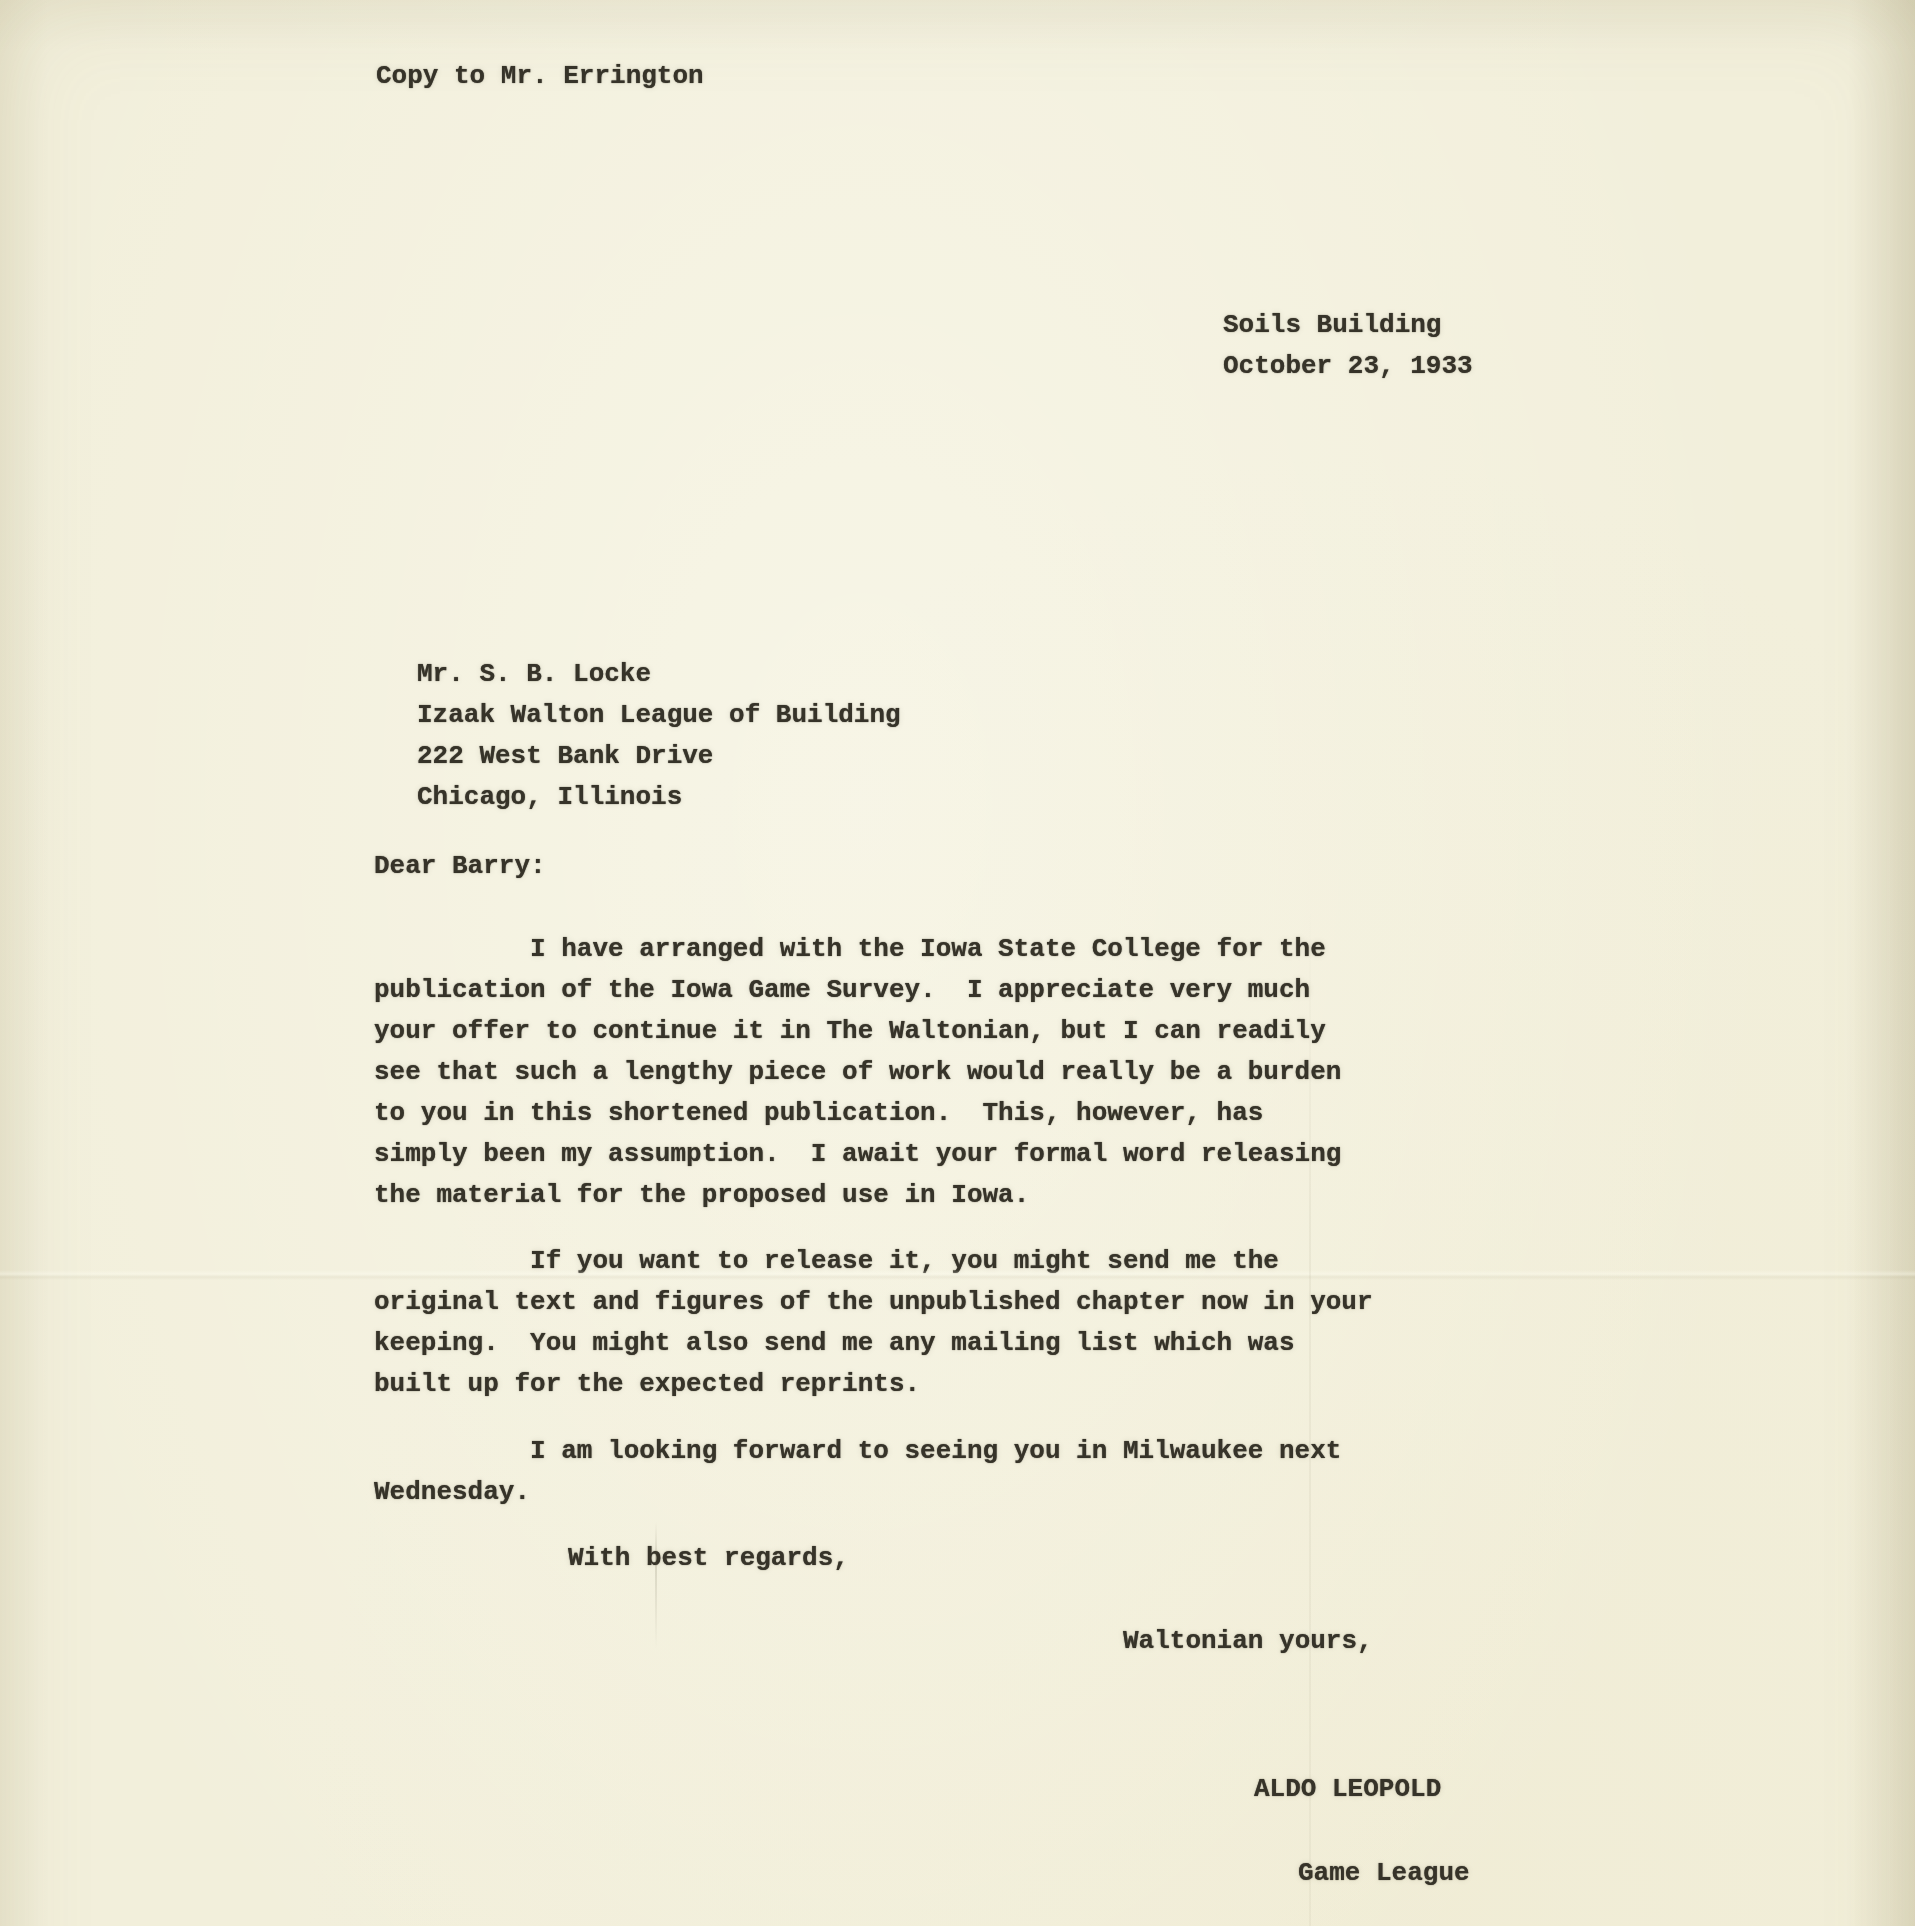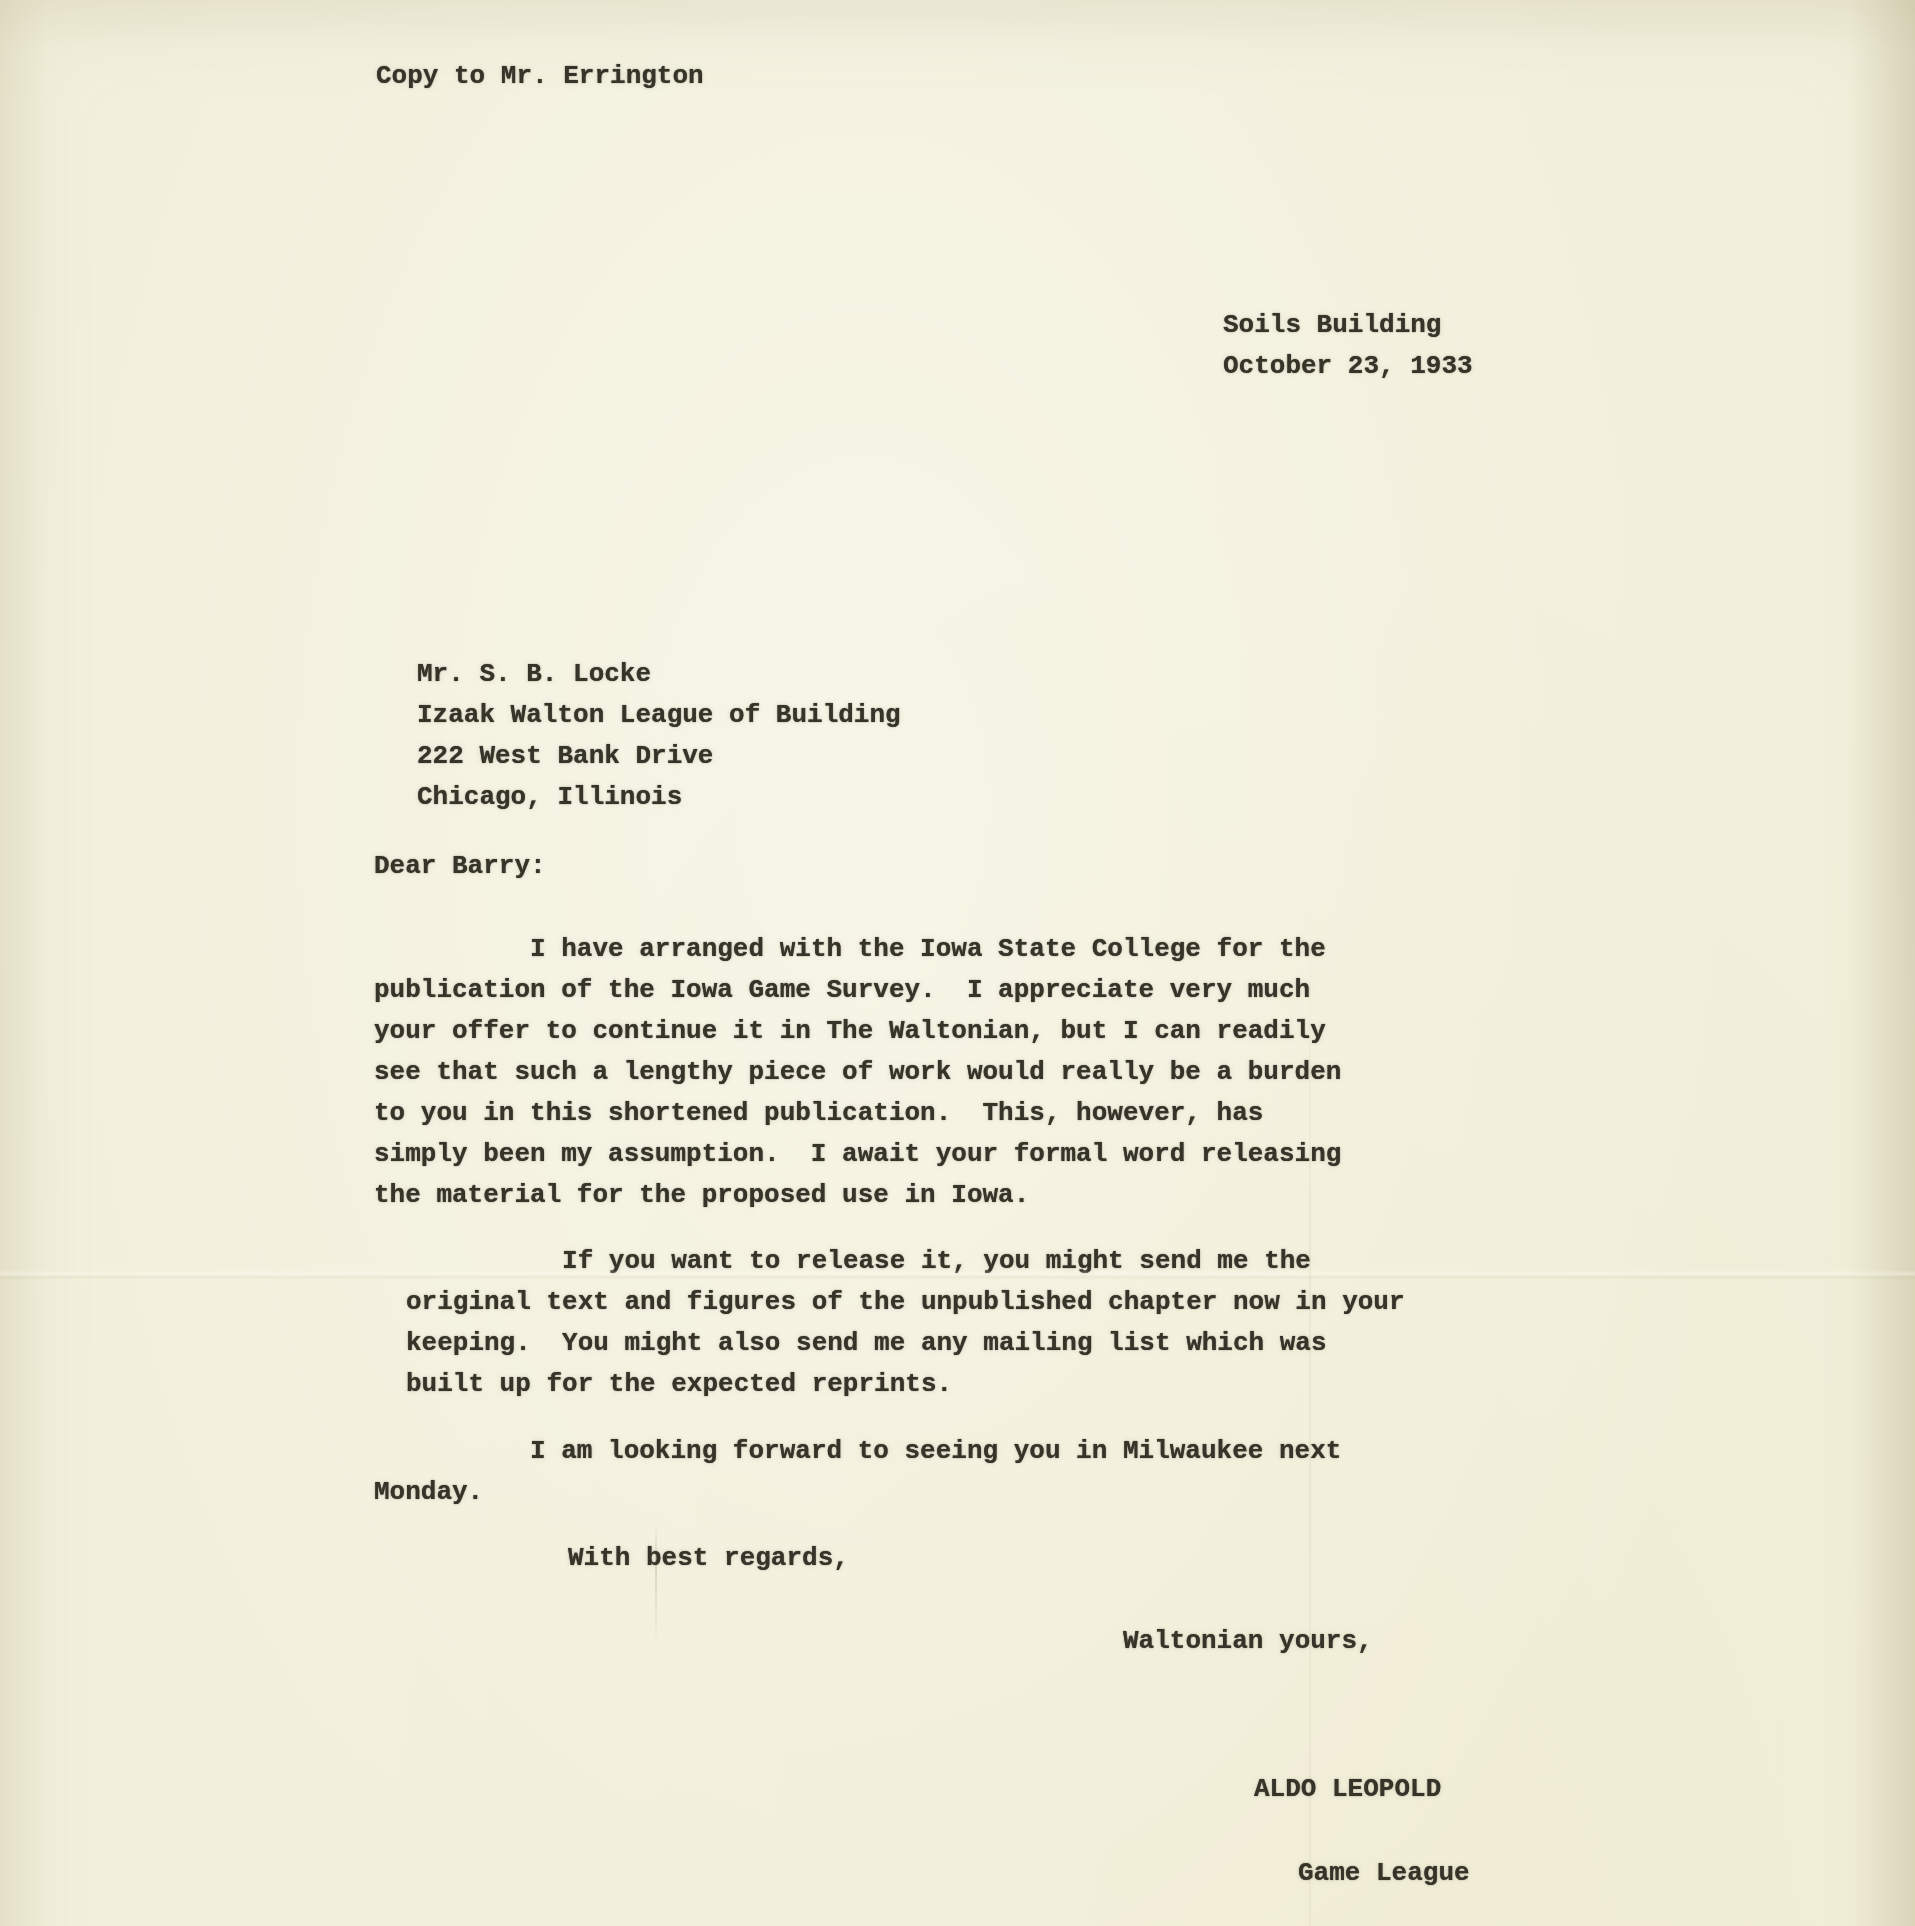--- a/index.html
+++ b/index.html
@@ -37,21 +37,21 @@
       0 0 6.2px rgba(52,48,38,0.10);
   }
 
   .block { position: absolute; }
 
   .pos-copy      { left: 376px;  top: 56px;  }
   .pos-heading   { left: 1223px; top: 305px;  }
   .pos-recipient { left: 374px;  top: 654px; margin-left: 43px; }
   .pos-salute    { left: 374px;  top: 846px; }
   .pos-para1     { left: 374px;  top: 929px; }
-  .pos-para2     { left: 374px;  top: 1241px; margin-left: 32px; }
+  .pos-para2     { left: 374px;  top: 1241px; }
   .pos-para3     { left: 374px;  top: 1431px; }
   .pos-regards   { left: 568px; top: 1538px; }
   .pos-closing   { left: 1123px; top: 1621px; }
   .pos-signame   { left: 1254px; top: 1769px; text-align: right; }
   .pos-sigtitle  { left: 1298px; top: 1853px; }
   .pos-initials  { left: 374px;  top: 1923px; }
 
   
   .crease { position: absolute; pointer-events: none; }
   .crease-h {
@@ -101,21 +101,21 @@
 to you in this shortened publication.  This, however, has
 simply been my assumption.  I await your formal word releasing
 the material for the proposed use in Iowa.</div>
 
   <div class="tw block pos-para2">          If you want to release it, you might send me the
 original text and figures of the unpublished chapter now in your
 keeping.  You might also send me any mailing list which was
 built up for the expected reprints.</div>
 
   <div class="tw block pos-para3">          I am looking forward to seeing you in Milwaukee next
-Monday.</div>
+Wednesday.</div>
 
   <div class="tw block pos-regards">With best regards,</div>
 
   <div class="tw block pos-closing">Waltonian yours,</div>
 
   <div class="tw block pos-signame">ALDO LEOPOLD</div>
 
   <div class="tw block pos-sigtitle">Game League</div>
 
   <div class="tw block pos-initials">AL/vh</div>

